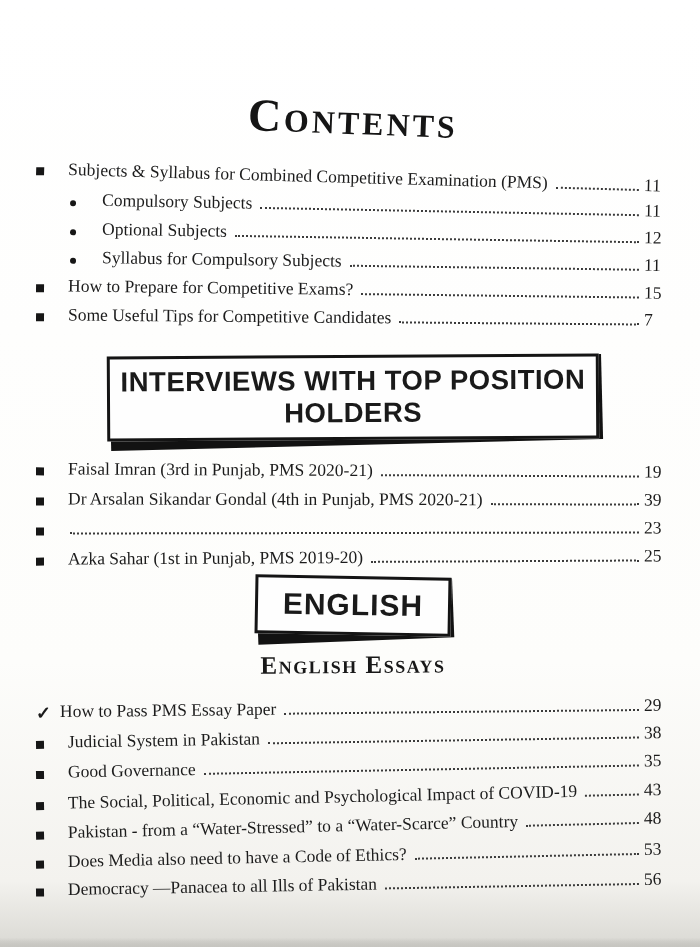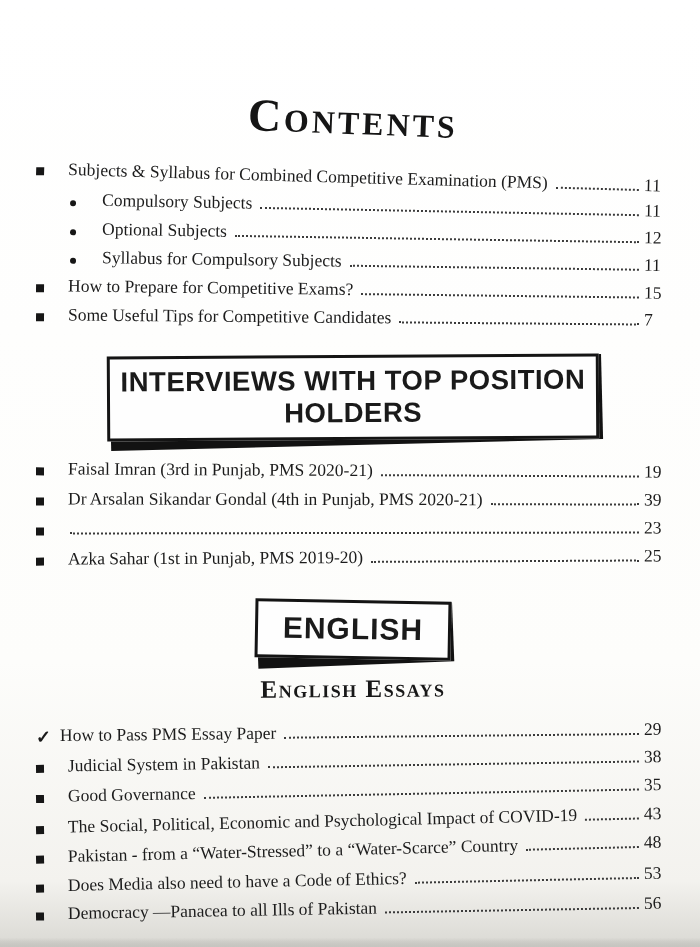--- a/index.html
+++ b/index.html
@@ -86,21 +86,21 @@
     font-weight:bold;
     text-align:center;
     color:#1a1a1a;
   }
   .interviews-banner { width:492px; margin-top:20px; margin-bottom:20px; }
   .interviews-banner .banner-shadow { transform:rotate(-1.4deg) translate(3px,5px); }
   .interviews-banner .banner-box {
     font-size:27.5px; letter-spacing:0.5px; padding:7px 4px 8px 4px;
     transform:rotate(-0.35deg);
   }
-  .english-banner { width:196px; margin-top:24px; margin-bottom:16px; }
+  .english-banner { width:196px; margin-bottom:16px; }
   .english-banner .banner-shadow { transform:rotate(-2.2deg) translate(2px,6px); }
   .english-banner .banner-box {
     font-size:30px; letter-spacing:1px; padding:9px 4px 10px 4px;
     transform:rotate(1.0deg);
   }
 
   .essays-heading {
     text-align:center;
     font-variant:small-caps;
     font-weight:bold;

